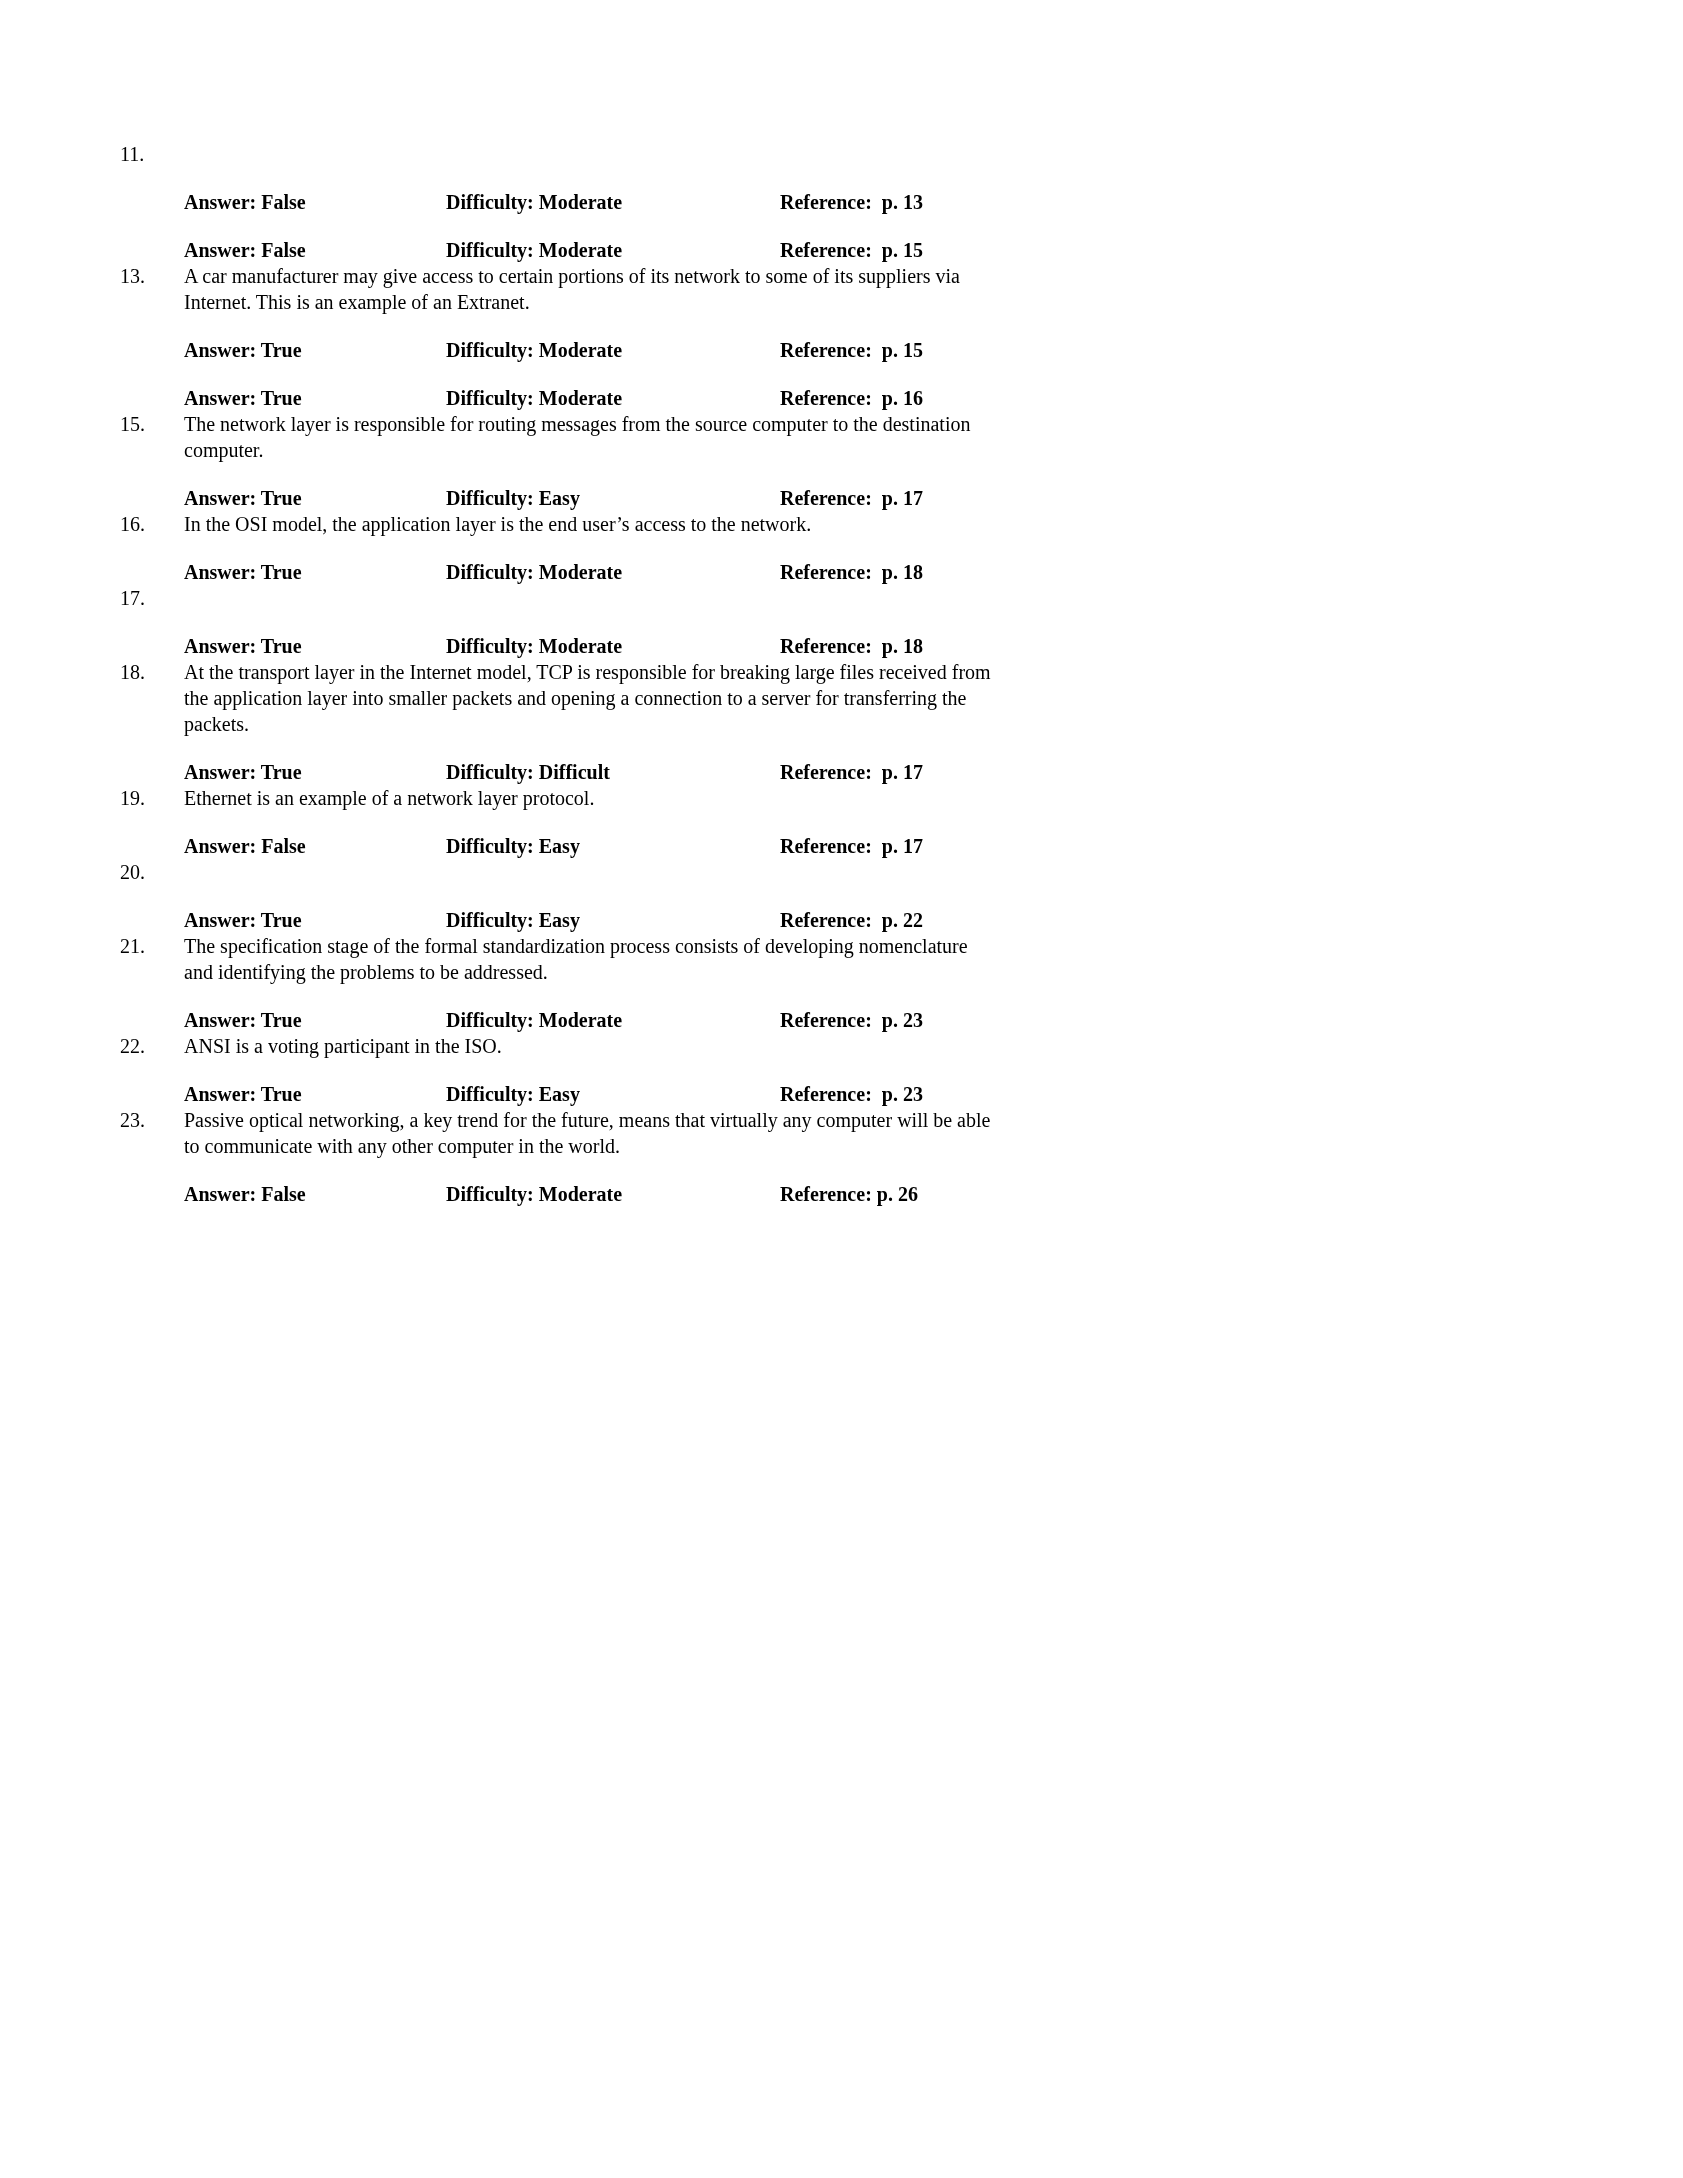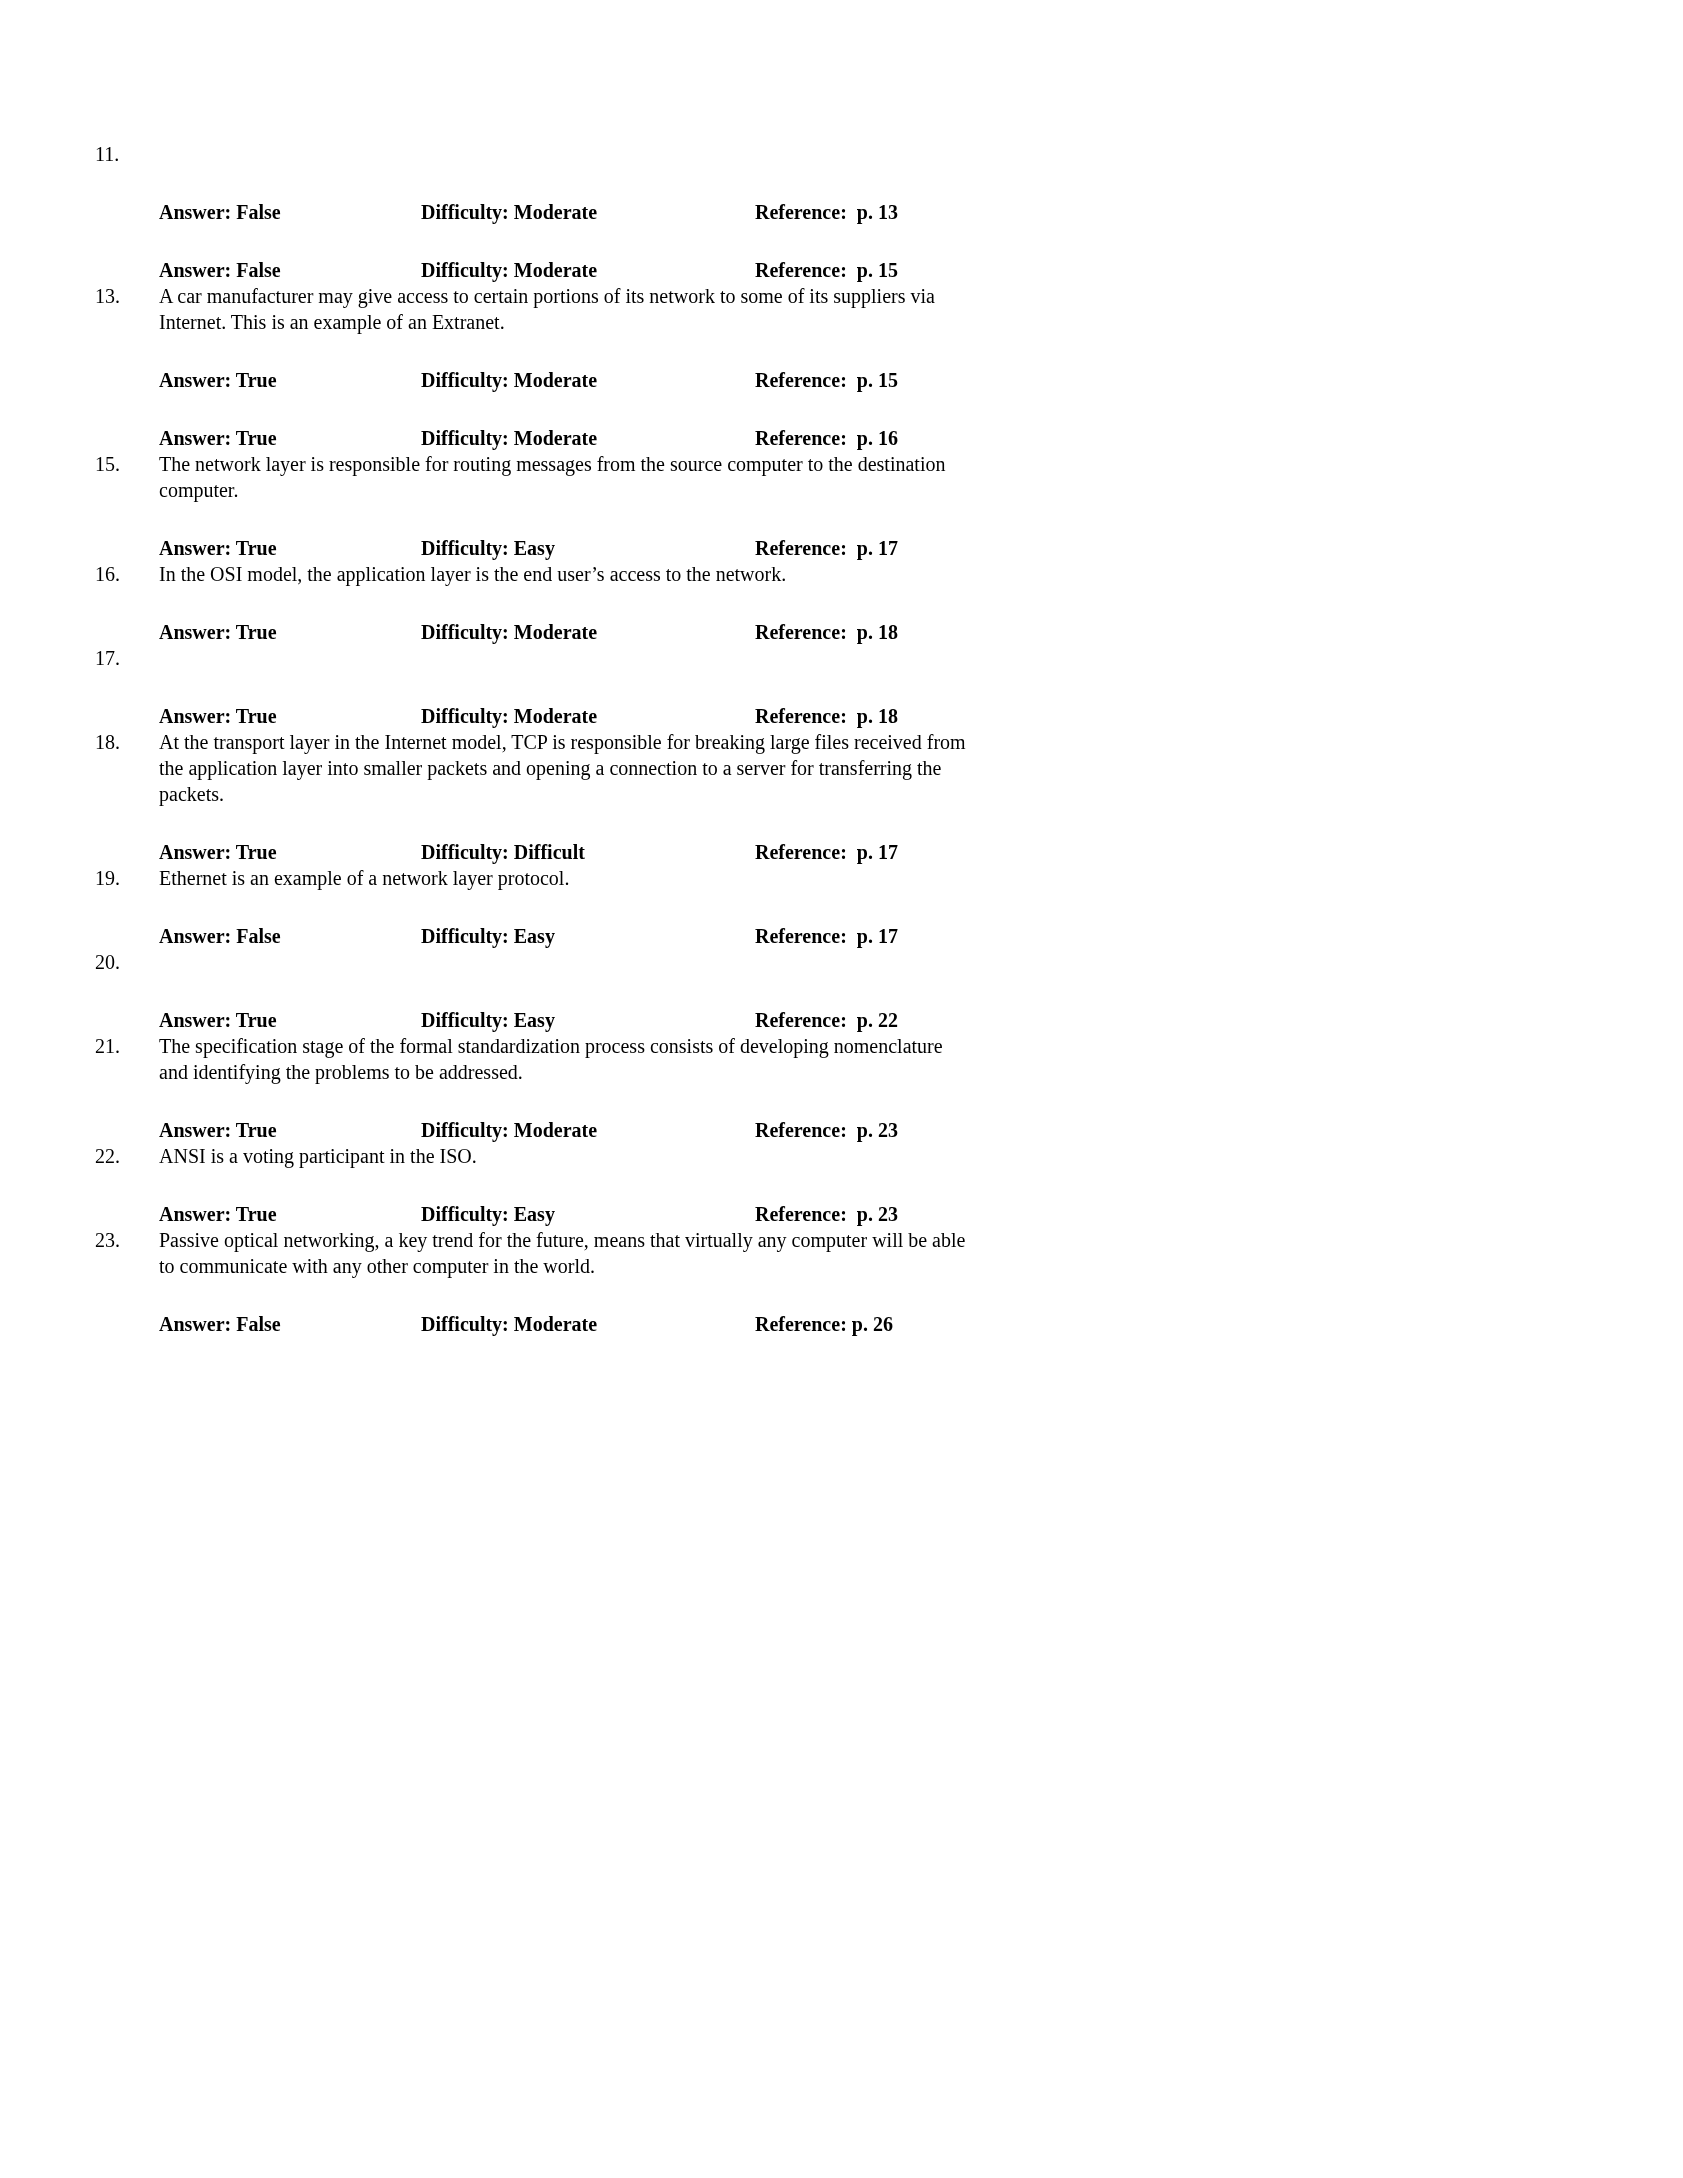--- a/index.html
+++ b/index.html
@@ -12,21 +12,21 @@
     height: 2178px;
     font-family: "Liberation Serif", serif;
     color: #000000;
     position: relative;
     overflow: hidden;
   }
   .page {
     box-sizing: border-box;
     width: 1683px;
     height: 1736px;
-    padding: 141px 0 0 95px;
+    padding: 141px 0 0 120px;
   }
   .item {
     margin: 0;
   }
   .question-row {
     display: flex;
     align-items: flex-start;
   }
   .q-number {
     width: 64px;
@@ -35,21 +35,21 @@
     line-height: 26px;
   }
   .q-text {
     width: 810px;
     font-size: 20px;
     line-height: 26px;
   }
   .answer-row {
     display: flex;
     margin-left: 64px;
-    margin-top: 32px;
+    margin-top: 22px;
     font-weight: bold;
     font-size: 20px;
     line-height: 26px;
     white-space: pre;
   }
   .answer-col {
     width: 262px;
     flex-shrink: 0;
   }
   .difficulty-col {

